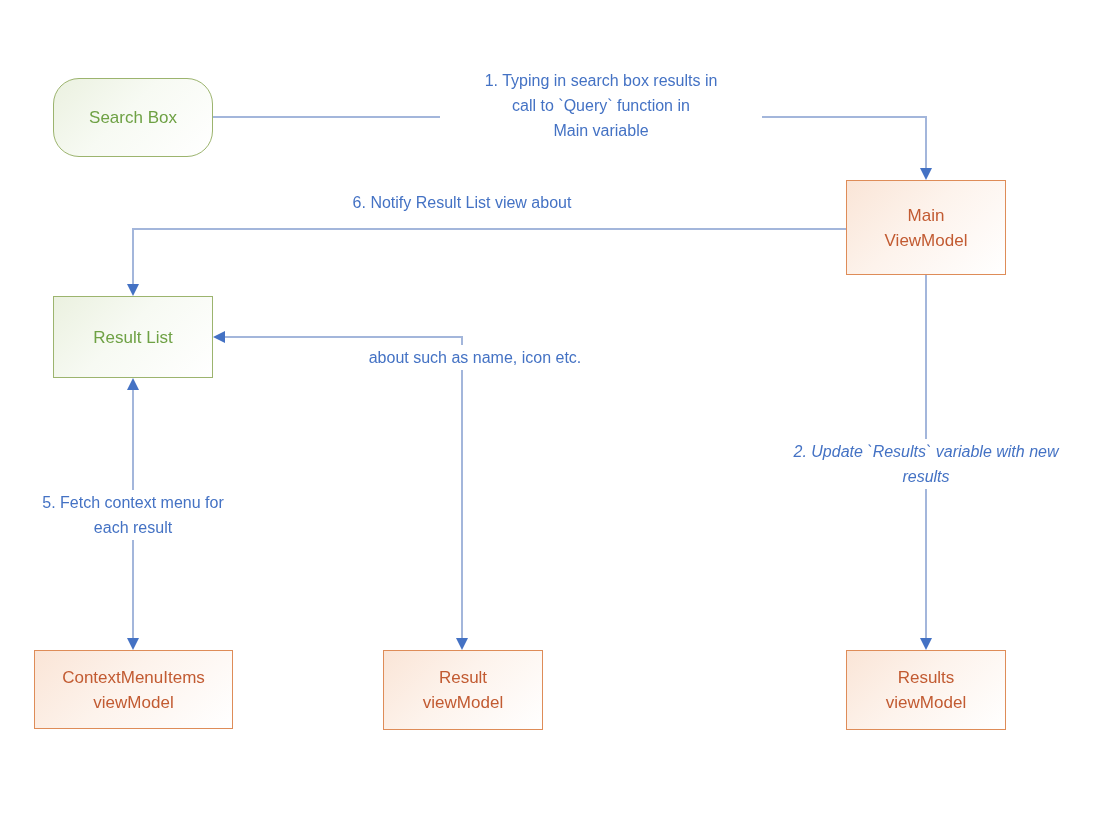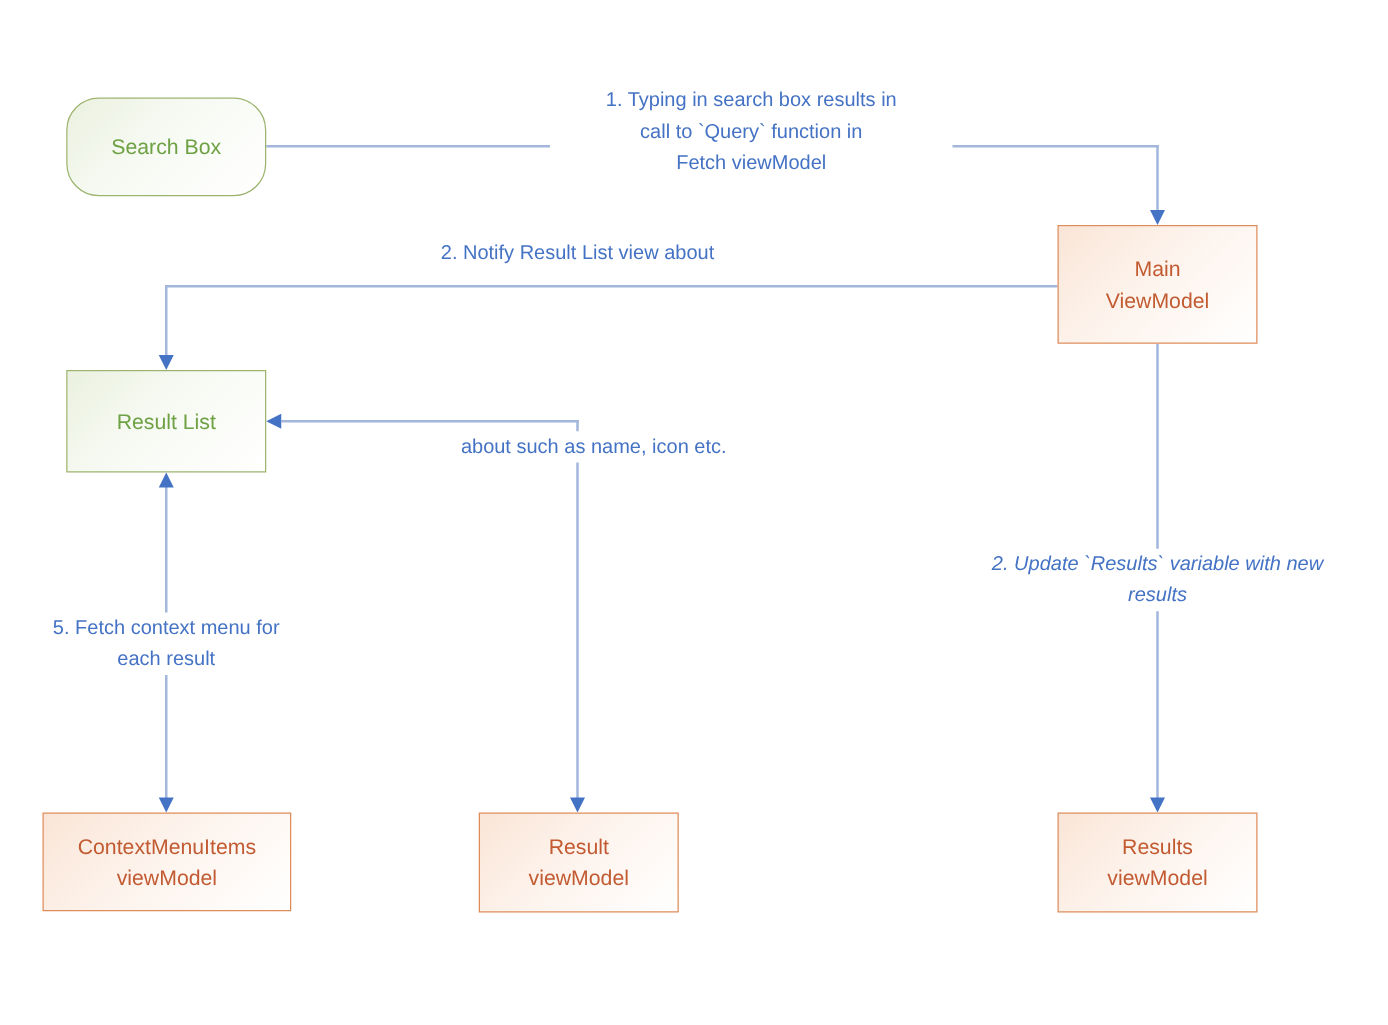--- a/index.html
+++ b/index.html
@@ -56,25 +56,25 @@
   <div class="arrow left" style="left:213px;top:331px;"></div>
   <div class="arrow down" style="left:456px;top:638px;"></div>
 
   <div class="vline" style="left:132px;top:388px;height:252px;"></div>
   <div class="arrow up" style="left:127px;top:378px;"></div>
   <div class="arrow down" style="left:127px;top:638px;"></div>
 
   <div class="edge-label" style="left:440px;top:68px;width:322px;">
     <span>1. Typing in search box results in</span>
     <span>call to `Query` function in</span>
-    <span>Fetch viewModel</span>
+    <span>Main variable</span>
   </div>
 
   <div class="edge-label" style="left:318px;top:190px;width:288px;">
-    <span>2. Notify Result List view about</span>
+    <span>6. Notify Result List view about</span>
   </div>
 
   <div class="edge-label" style="left:327px;top:345px;width:296px;">
     <span>about such as name, icon etc.</span>
   </div>
 
   <div class="edge-label" style="left:18px;top:490px;width:230px;">
     <span>5. Fetch context menu for</span>
     <span>each result</span>
   </div>

